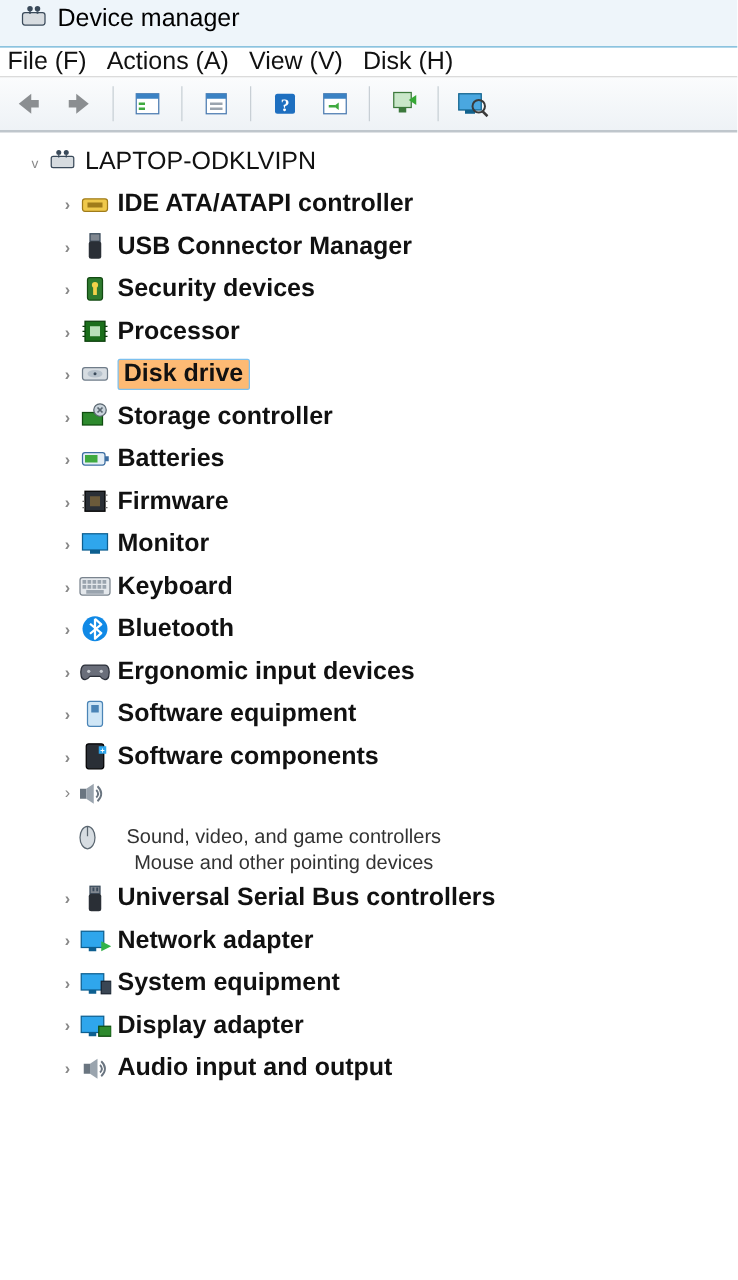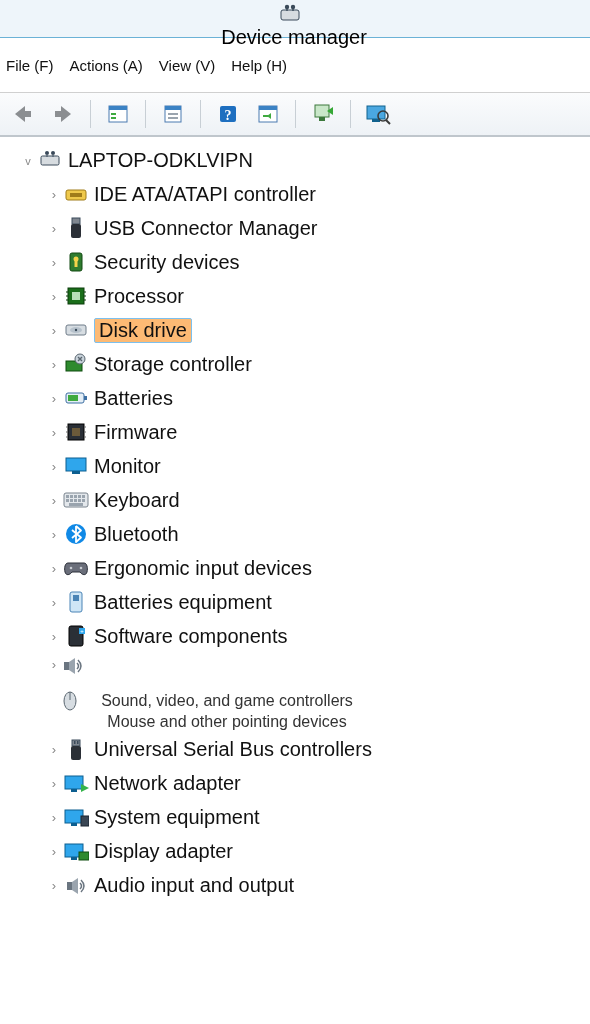--- a/index.html
+++ b/index.html
@@ -8,33 +8,31 @@
     font-family: "Segoe UI", Arial, sans-serif;
     background: #fff;
     width: 590px;
     height: 1024px;
     overflow: hidden;
   }
   .titlebar {
     background: #eef5fa;
     border-bottom: 1px solid #6bb2d6;
     display: flex;
-    align-items: center;
-    padding: 4px 8px 4px 6px;
+    padding: 4px 8px 4px 16px;
     height: 38px;
     font-size: 20px;
-    flex-direction: column;
   }
   .titlebar .title-icon { margin-right: 8px; }
   .menubar {
     display: flex;
     align-items: center;
     padding: 4px 6px;
-    height: 55px;
-    font-size: 15px;
+    height: 24px;
+    font-size: 20px;
     color: #111;
     border-bottom: 1px solid #d0d0d0;
   }
   .menubar .menu-item { margin-right: 16px; cursor: default; }
   .toolbar {
     background: linear-gradient(#fbfcfd, #eef2f6);
     border-bottom: 2px solid #bfc6cc;
     display: flex;
     align-items: center;
     padding: 4px 6px;
@@ -74,21 +72,21 @@
   .expander.closed::before { content: "›"; }
   .row .ico-wrap { width: 28px; display:flex; align-items:center; justify-content:center; margin-right:4px; }
   .row .lbl { white-space: nowrap; }
   .row.selected .lbl {
     background: #fdba74;
     border: 1px solid #7cc0ee;
     border-radius: 2px;
     padding: 0 4px;
   }
   .indent1 { padding-left: 14px; }
-  .indent2 { padding-left: 40px; }
+  .indent2 { padding-left: 40px; font-weight: bold; }
   .multiline-block {
     display:flex; align-items:flex-start;
     padding-left: 40px;
   }
   .multiline-block .stacked-icons { display:flex; flex-direction:column; gap:6px; margin-top:2px; }
   .multiline-block .stacked-icons .ico-wrap { height:28px; }
   .multiline-block .txt { font-size:16px; color:#333; line-height:1.3; padding-left:6px; max-width: 280px; margin-top: 38px; }
   svg { display:block; }
 </style>
 </head>
@@ -104,21 +102,21 @@
       <line x1="14" y1="5" x2="14" y2="7" stroke="#3a4a5a" stroke-width="1.4"></line>
     </svg>
   </span>
   <span>Device manager</span>
 </div>
 
 <div class="menubar">
   <span class="menu-item">File (F)</span>
   <span class="menu-item">Actions (A)</span>
   <span class="menu-item">View (V)</span>
-  <span class="menu-item">Help (H)</span>
+  <span class="menu-item">Disk (H)</span>
 </div>
 
 <div class="toolbar">
   <div class="tool-btn">
     <svg width="24" height="20" viewBox="0 0 24 20">
         <path d="M14 2 L4 10 L14 18 Z" fill="#8b8e91"></path>
         <rect x="12" y="7" width="8" height="6" fill="#8b8e91"></rect>
       </svg>
   </div>
   <div class="tool-btn">
@@ -350,21 +348,21 @@
         <span class="lbl">Ergonomic input devices</span>
       </div>
       <div class="row indent2">
         <span class="expander closed"></span>
         <span class="ico-wrap">
           <svg width="18" height="24" viewBox="0 0 18 24">
             <rect x="3" y="2" width="12" height="20" rx="2" fill="#cfe6f6" stroke="#4a84b6"></rect>
             <rect x="6" y="5" width="6" height="6" fill="#4a84b6"></rect>
           </svg>
         </span>
-        <span class="lbl">Batteries equipment</span>
+        <span class="lbl">Software equipment</span>
       </div>
       <div class="row indent2">
         <span class="expander closed"></span>
         <span class="ico-wrap">
           <svg width="20" height="24" viewBox="0 0 20 24">
             <rect x="3" y="2" width="14" height="20" rx="2" fill="#2a2f36" stroke="#000"></rect>
             <rect x="13" y="4" width="6" height="6" fill="#2fa6ec"></rect>
             <text x="16" y="9" fill="#fff" font-size="6" text-anchor="middle">+</text>
           </svg>
         </span>

